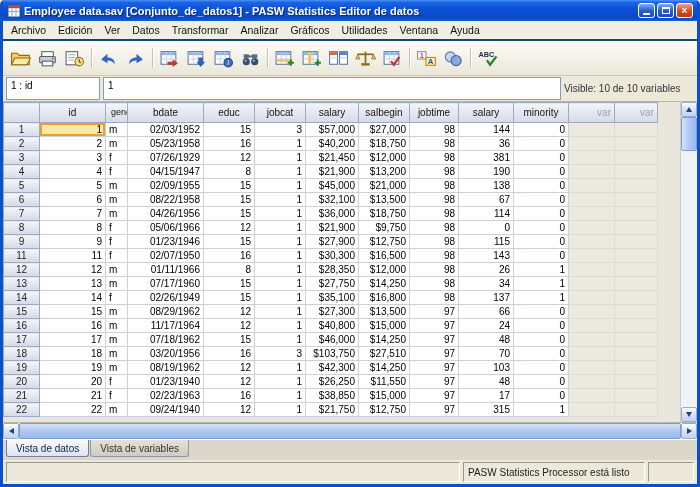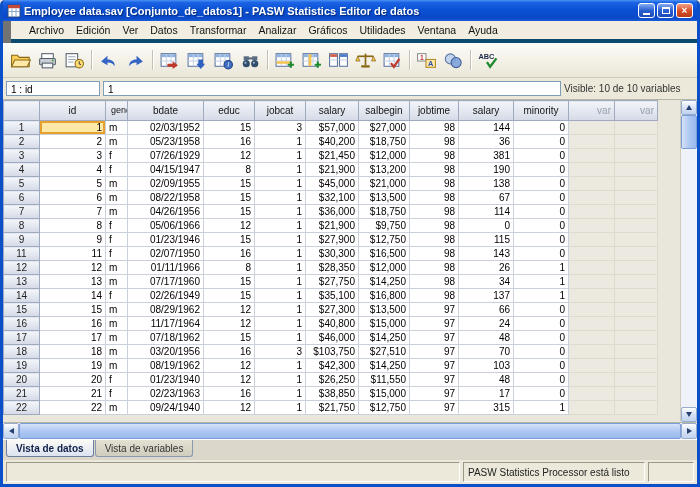--- a/index.html
+++ b/index.html
@@ -14,33 +14,33 @@
     overflow:hidden;text-shadow:1px 1px 1px #00297A;}
   .win-btns{display:flex;gap:2px;}
   .wbtn{width:17px;height:15px;border-radius:3px;border:1px solid #fff;box-sizing:border-box;
     background:linear-gradient(180deg,#86ABF2,#2A5FD0 50%,#1B49B8);display:flex;
     align-items:center;justify-content:center;color:#fff;font-size:10px;font-weight:bold;line-height:1;}
   .wbtn.close{background:linear-gradient(180deg,#F0A088,#D8512A 50%,#B83A14);}
   .glyph-min{display:block;width:7px;height:2px;background:#fff;margin-top:7px;}
   .glyph-max{display:block;width:8px;height:7px;border:1px solid #fff;border-top-width:2px;box-sizing:border-box;}
   
   .menubar{flex:0 0 18px;display:flex;align-items:center;background:#F1EEE1;
-    border-bottom:4px solid #0c4a6e;font-size:10.5px;padding-left:12px;color:#111;margin-left:8px;}
+    border-bottom:2px solid #0c4a6e;font-size:10.5px;padding-left:2px;color:#111;}
   .menu-item{padding:2px 6px;white-space:nowrap;}
   
   .toolbar{flex:0 0 30px;display:flex;align-items:center;padding:2px 4px;
     background:linear-gradient(180deg,#FDFCF7,#EAE6D9);border-bottom:1px solid #CFCABB;}
   .tbtn{width:25px;height:24px;display:flex;align-items:center;justify-content:center;
     border:1px solid transparent;border-radius:2px;}
   .tsep{width:1px;height:20px;background:#C6C1B2;box-shadow:1px 0 0 #fff;margin:0 3px;}
   .ticon{display:flex;align-items:center;justify-content:center;}
   
   .cellref{flex:0 0 19px;display:flex;align-items:center;gap:3px;padding:1px 3px;
     background:#ECE9DB;font-size:10px;}
-  .cellbox{background:#fff;border:1px solid #7F9DB9;height:15px;line-height:15px;
+  .cellbox{background:#fff;border:1px solid #7F9DB9;height:23px;line-height:15px;
     padding:0 4px;box-sizing:border-box;overflow:hidden;white-space:nowrap;}
   .cell-label{width:94px;}
   .cell-editor{width:458px;}
   .visible-info{flex:1;color:#333;padding-right:3px;white-space:nowrap;}
   
   .grid-wrap{flex:1;display:flex;overflow:hidden;border-top:1px solid #B9B5A5;background:#E9E7DC;}
   .table-clip{flex:1;overflow:hidden;background:#E9E7DC;}
   table{border-collapse:collapse;table-layout:fixed;width:654px;font-size:10px;}
   th,td{box-sizing:border-box;height:14px;padding:0 3px;overflow:hidden;white-space:nowrap;
     font-weight:normal;}
@@ -69,21 +69,21 @@
     background:linear-gradient(180deg,#D6E2F8,#AFC8F2 50%,#9ab9ee);border:1px solid #7A9CD8;}
   .tri-up{width:0;height:0;border-left:3px solid transparent;border-right:3px solid transparent;border-bottom:5px solid #27416E;}
   .tri-down{width:0;height:0;border-left:3px solid transparent;border-right:3px solid transparent;border-top:5px solid #27416E;}
   .tri-left{width:0;height:0;border-top:3px solid transparent;border-bottom:3px solid transparent;border-right:5px solid #27416E;}
   .tri-right{width:0;height:0;border-top:3px solid transparent;border-bottom:3px solid transparent;border-left:5px solid #27416E;}
   
   .tabbar{flex:0 0 20px;display:flex;align-items:flex-start;gap:1px;background:#DBD7CA;
     padding:0 0 0 3px;border-top:1px solid #FFFFFF;}
   .tab{font-size:10px;padding:3px 9px 2px;border:1px solid #8A98B0;border-top:none;
     border-radius:0 0 3px 3px;background:linear-gradient(180deg,#E4E1D3,#D0CCBE);color:#333;white-space:nowrap;}
-  .tab.active{background:linear-gradient(180deg,#FBFAF5,#DCE3F0);font-weight:bold;color:#10204A;
+  .tab.active{background:linear-gradient(180deg,#FBFAF5,#DCE3F0);font-weight:normal;color:#10204A;
     border-color:#6E80A0;}
   
   .statusbar{flex:0 0 20px;display:flex;gap:3px;align-items:stretch;background:#ECE9DB;
     padding:2px 3px;font-size:10px;color:#222;}
   .spanel{border:1px solid;border-color:#9A968A #FFFFFF #FFFFFF #9A968A;box-sizing:border-box;}
   .spanel.pleft{flex:1;}
   .spanel.msg{width:182px;display:flex;align-items:center;padding:0 4px;white-space:nowrap;overflow:hidden;}
   .spanel.pend{width:46px;}
 </style>
 </head>

